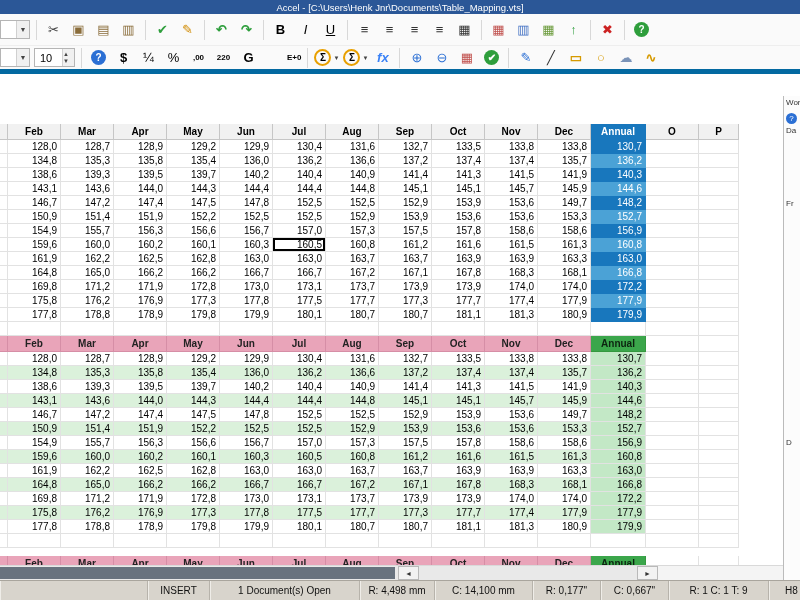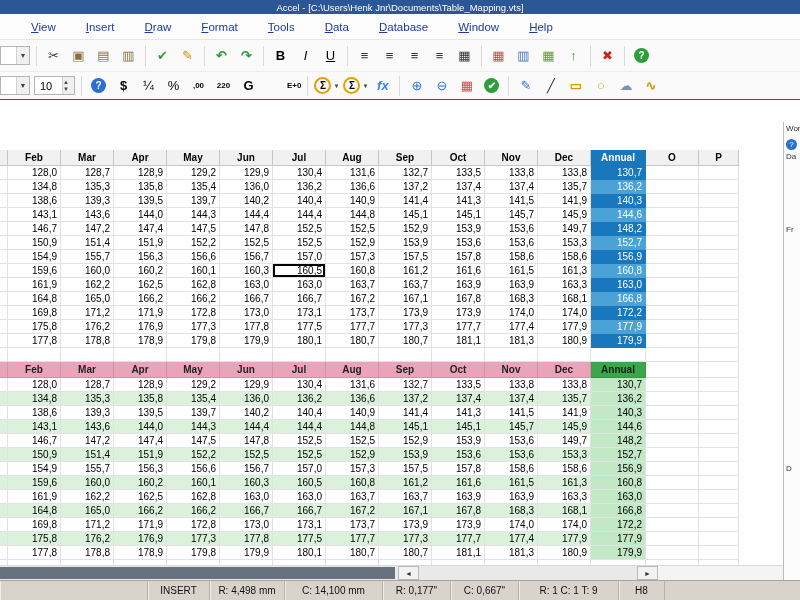--- a/index.html
+++ b/index.html
@@ -10,21 +10,21 @@
   .titlebar { height:14px; flex:0 0 auto; background:#2b5797; color:#fff; font-size:9.5px;
     display:flex; align-items:center; justify-content:center; }
 
   .menubar { height:26px; flex:0 0 auto; background:#fdfdfd; display:flex; align-items:center;
     font-size:11.5px; color:#1c3aa0; border-bottom:1px solid #e6e6e6; padding-left:16px; }
   .menu-item { display:inline-block; padding:0 15px; cursor:default; }
   .menu-item::first-letter { text-decoration:underline; }
 
   .toolbar { display:flex; align-items:center; background:#fafafa; flex:0 0 auto; }
   .tb1 { height:32px; border-bottom:1px solid #eeeeee; }
-  .tb2 { height:28px; border-bottom:1px solid #0369a1; }
+  .tb2 { height:28px; border-bottom:5px solid #0369a1; }
   .tbtn { height:22px; min-width:23px; display:flex; align-items:center; justify-content:center;
     font-size:13px; margin:0 1px; border:1px solid transparent; border-radius:2px; cursor:default; }
   .glyph-small { font-size:8px; font-weight:bold; letter-spacing:0; }
   .badge { width:15px; height:15px; border-radius:50%; color:#fff; font-size:10px; font-weight:bold;
     display:flex; align-items:center; justify-content:center; }
   .ring { width:17px; height:17px; border-radius:50%; border:2px solid #e8a000;
     display:flex; align-items:center; justify-content:center; font-size:10px; font-weight:bold; }
   .tsep { width:1px; height:20px; background:#d8d8d8; margin:0 4px; flex:0 0 auto; }
   .combo { height:19px; border:1px solid #b5b5b5; background:#fff; display:flex; align-items:center;
     font-size:11px; padding-left:5px; margin:0 2px; }
@@ -89,31 +89,20 @@
 </style>
 </head>
 <body>
 
 <div class="window">
 
   <div class="titlebar">
     <span>Accel - [C:\Users\Henk Jnr\Documents\Table_Mapping.vts]</span>
   </div>
 
-  <div class="menubar" id="menubar">
-      <span class="menu-item">View</span>
-      <span class="menu-item">Insert</span>
-      <span class="menu-item">Draw</span>
-      <span class="menu-item">Format</span>
-      <span class="menu-item">Tools</span>
-      <span class="menu-item">Data</span>
-      <span class="menu-item">Database</span>
-      <span class="menu-item">Window</span>
-      <span class="menu-item">Help</span>
-    </div>
 
   <div class="toolbar tb1" id="toolbar1">
       <span class="combo clipped">
         <span class="arrow">▼</span>
       </span>
       <span class="tsep"></span>
       <span class="tbtn">
         <span style="color: rgb(68, 68, 68);">✂</span>
       </span>
       <span class="tbtn">
@@ -816,20 +805,21 @@
       <span class="rp-help">?</span>
       <span class="rp-label">Da</span>
       <span class="rp-label mt64">Fr</span>
       <span class="rp-label mt230">D</span>
     </div>
   </div>
 
   <div class="statusbar" id="statusbar">
       <span class="seg" style="width: 148px;"></span>
       <span class="seg" style="width: 62px;">INSERT</span>
+      <span class="seg" style="width: 150px;">1 Document(s) Open</span>
       <span class="seg" style="width: 75px;">R: 4,498 mm</span>
       <span class="seg" style="width: 98px;">C: 14,100 mm</span>
       <span class="seg" style="width: 68px;">R: 0,177"</span>
       <span class="seg" style="width: 68px;">C: 0,667"</span>
       <span class="seg" style="width: 100px;">R: 1 C: 1 T: 9</span>
       <span class="seg" style="width: 46px;">H8</span>
     </div>
 
 </div>
 

